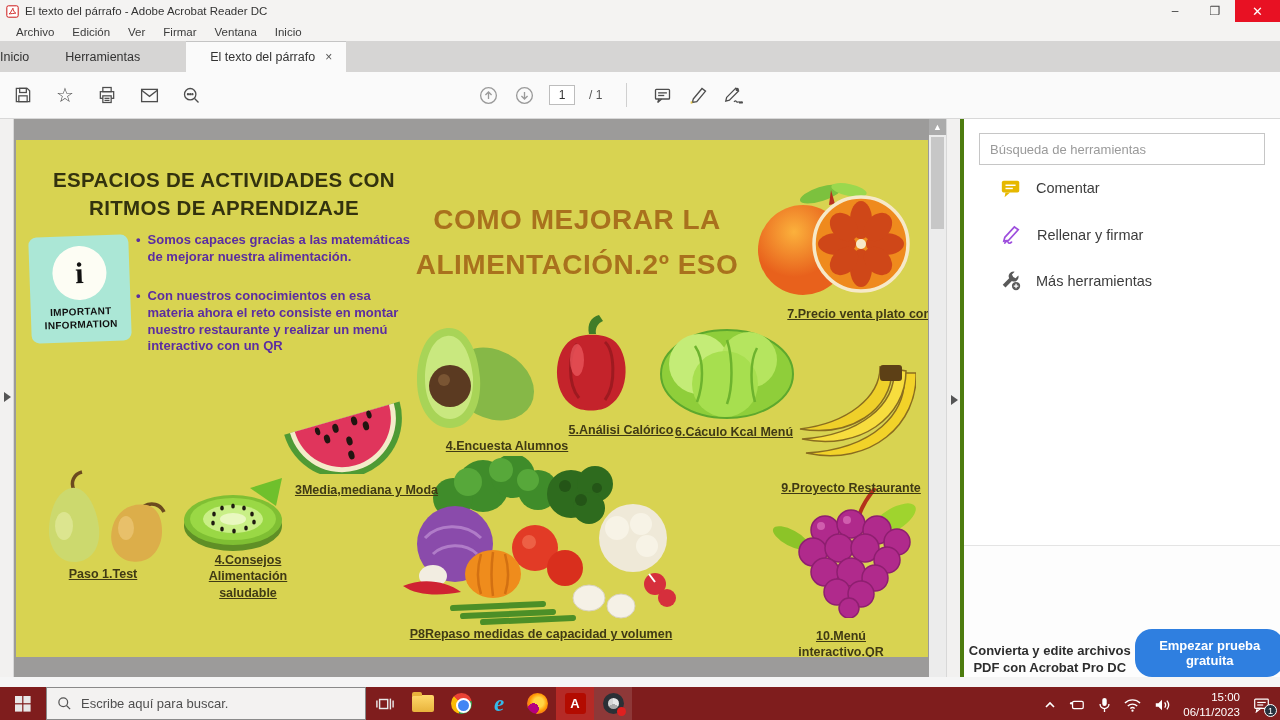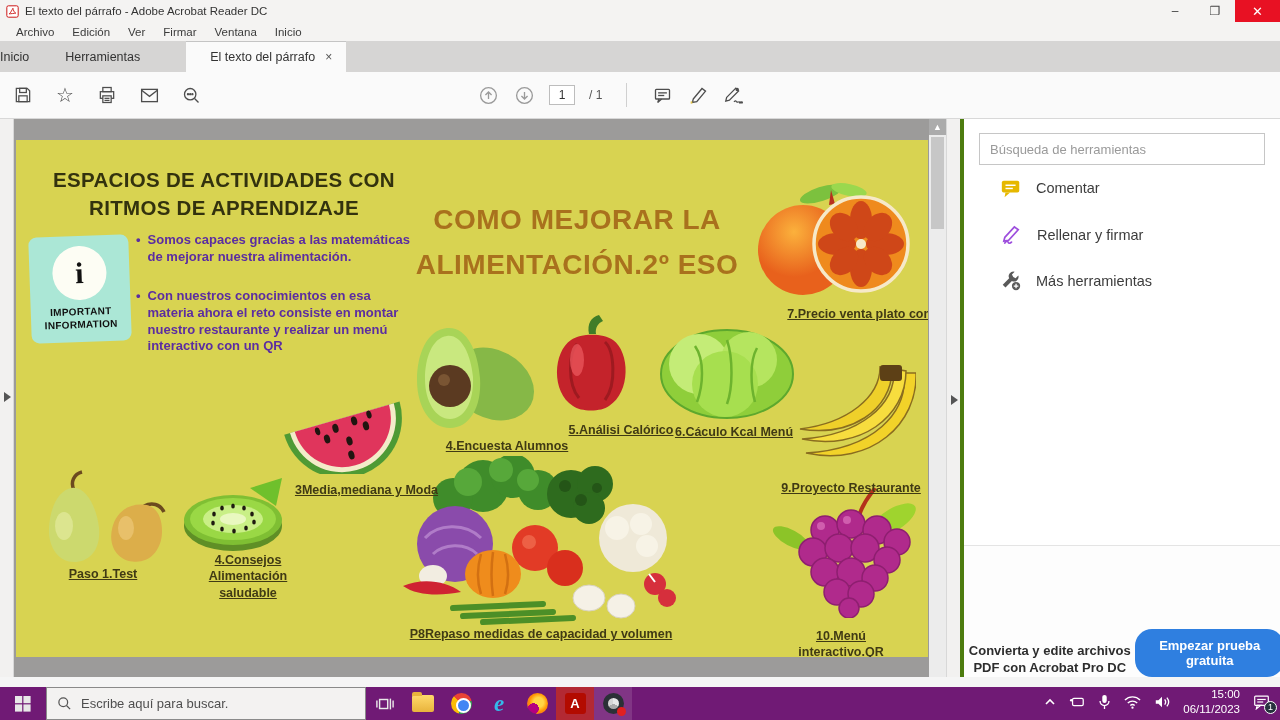--- a/index.html
+++ b/index.html
@@ -82,22 +82,22 @@
   .tool-label { font-size:14.5px; color:#3c3c3c; }
   .promo { position:absolute; left:0; bottom:0; width:320px; height:132px; border-top:1px solid #e4e4e4;
     background:#fdfdfd; display:flex; flex-direction:row; align-items:flex-end; }
   .promo-text { margin-top:22px; width:250px; text-align:center; font-size:13px; font-weight:700; color:#2d2d2d; line-height:1.35; }
   .promo-btn { margin-top:16px; background:#2f7fe0; color:#fff; font-size:13px; font-weight:700;
     border:none; border-radius:17px; padding:9px 22px; }
 
   .bottom-gap { position:absolute; left:0; top:677px; width:1280px; height:10px; background:#f5f5f5; }
 
   
-  .taskbar { position:absolute; left:0; top:687px; width:1280px; height:33px; background:#701a75;
-    display:flex; align-items:flex-start; }
+  .taskbar { position:absolute; left:0; top:687px; width:1280px; height:33px; background:#7f1d1d;
+    display:flex; align-items:flex-end; }
   .start-btn { width:46px; height:33px; display:flex; align-items:center; justify-content:center; }
   .tb-search { width:320px; height:33px; background:#f3f2f1; border:1px solid #8a8a8a;
     display:flex; align-items:center; gap:9px; padding:0 10px; }
   .tb-search-text { font-size:13px; color:#4f4f4f; }
   .task-icon { width:38px; height:33px; display:flex; align-items:center; justify-content:center; }
   .task-icon.active-red { background:rgba(190,45,40,.85); }
   .task-icon.active-dim { background:rgba(255,255,255,.12); }
   .circle-ic { width:21px; height:21px; border-radius:50%; }
   .chrome-ic { background:conic-gradient(from -45deg,#ea4335 0 120deg,#4285f4 0 121deg,#34a853 121deg 240deg,#fbbc05 240deg 360deg); position:relative; }
   .chrome-ic::after { content:""; position:absolute; left:5px; top:5px; width:11px; height:11px;

